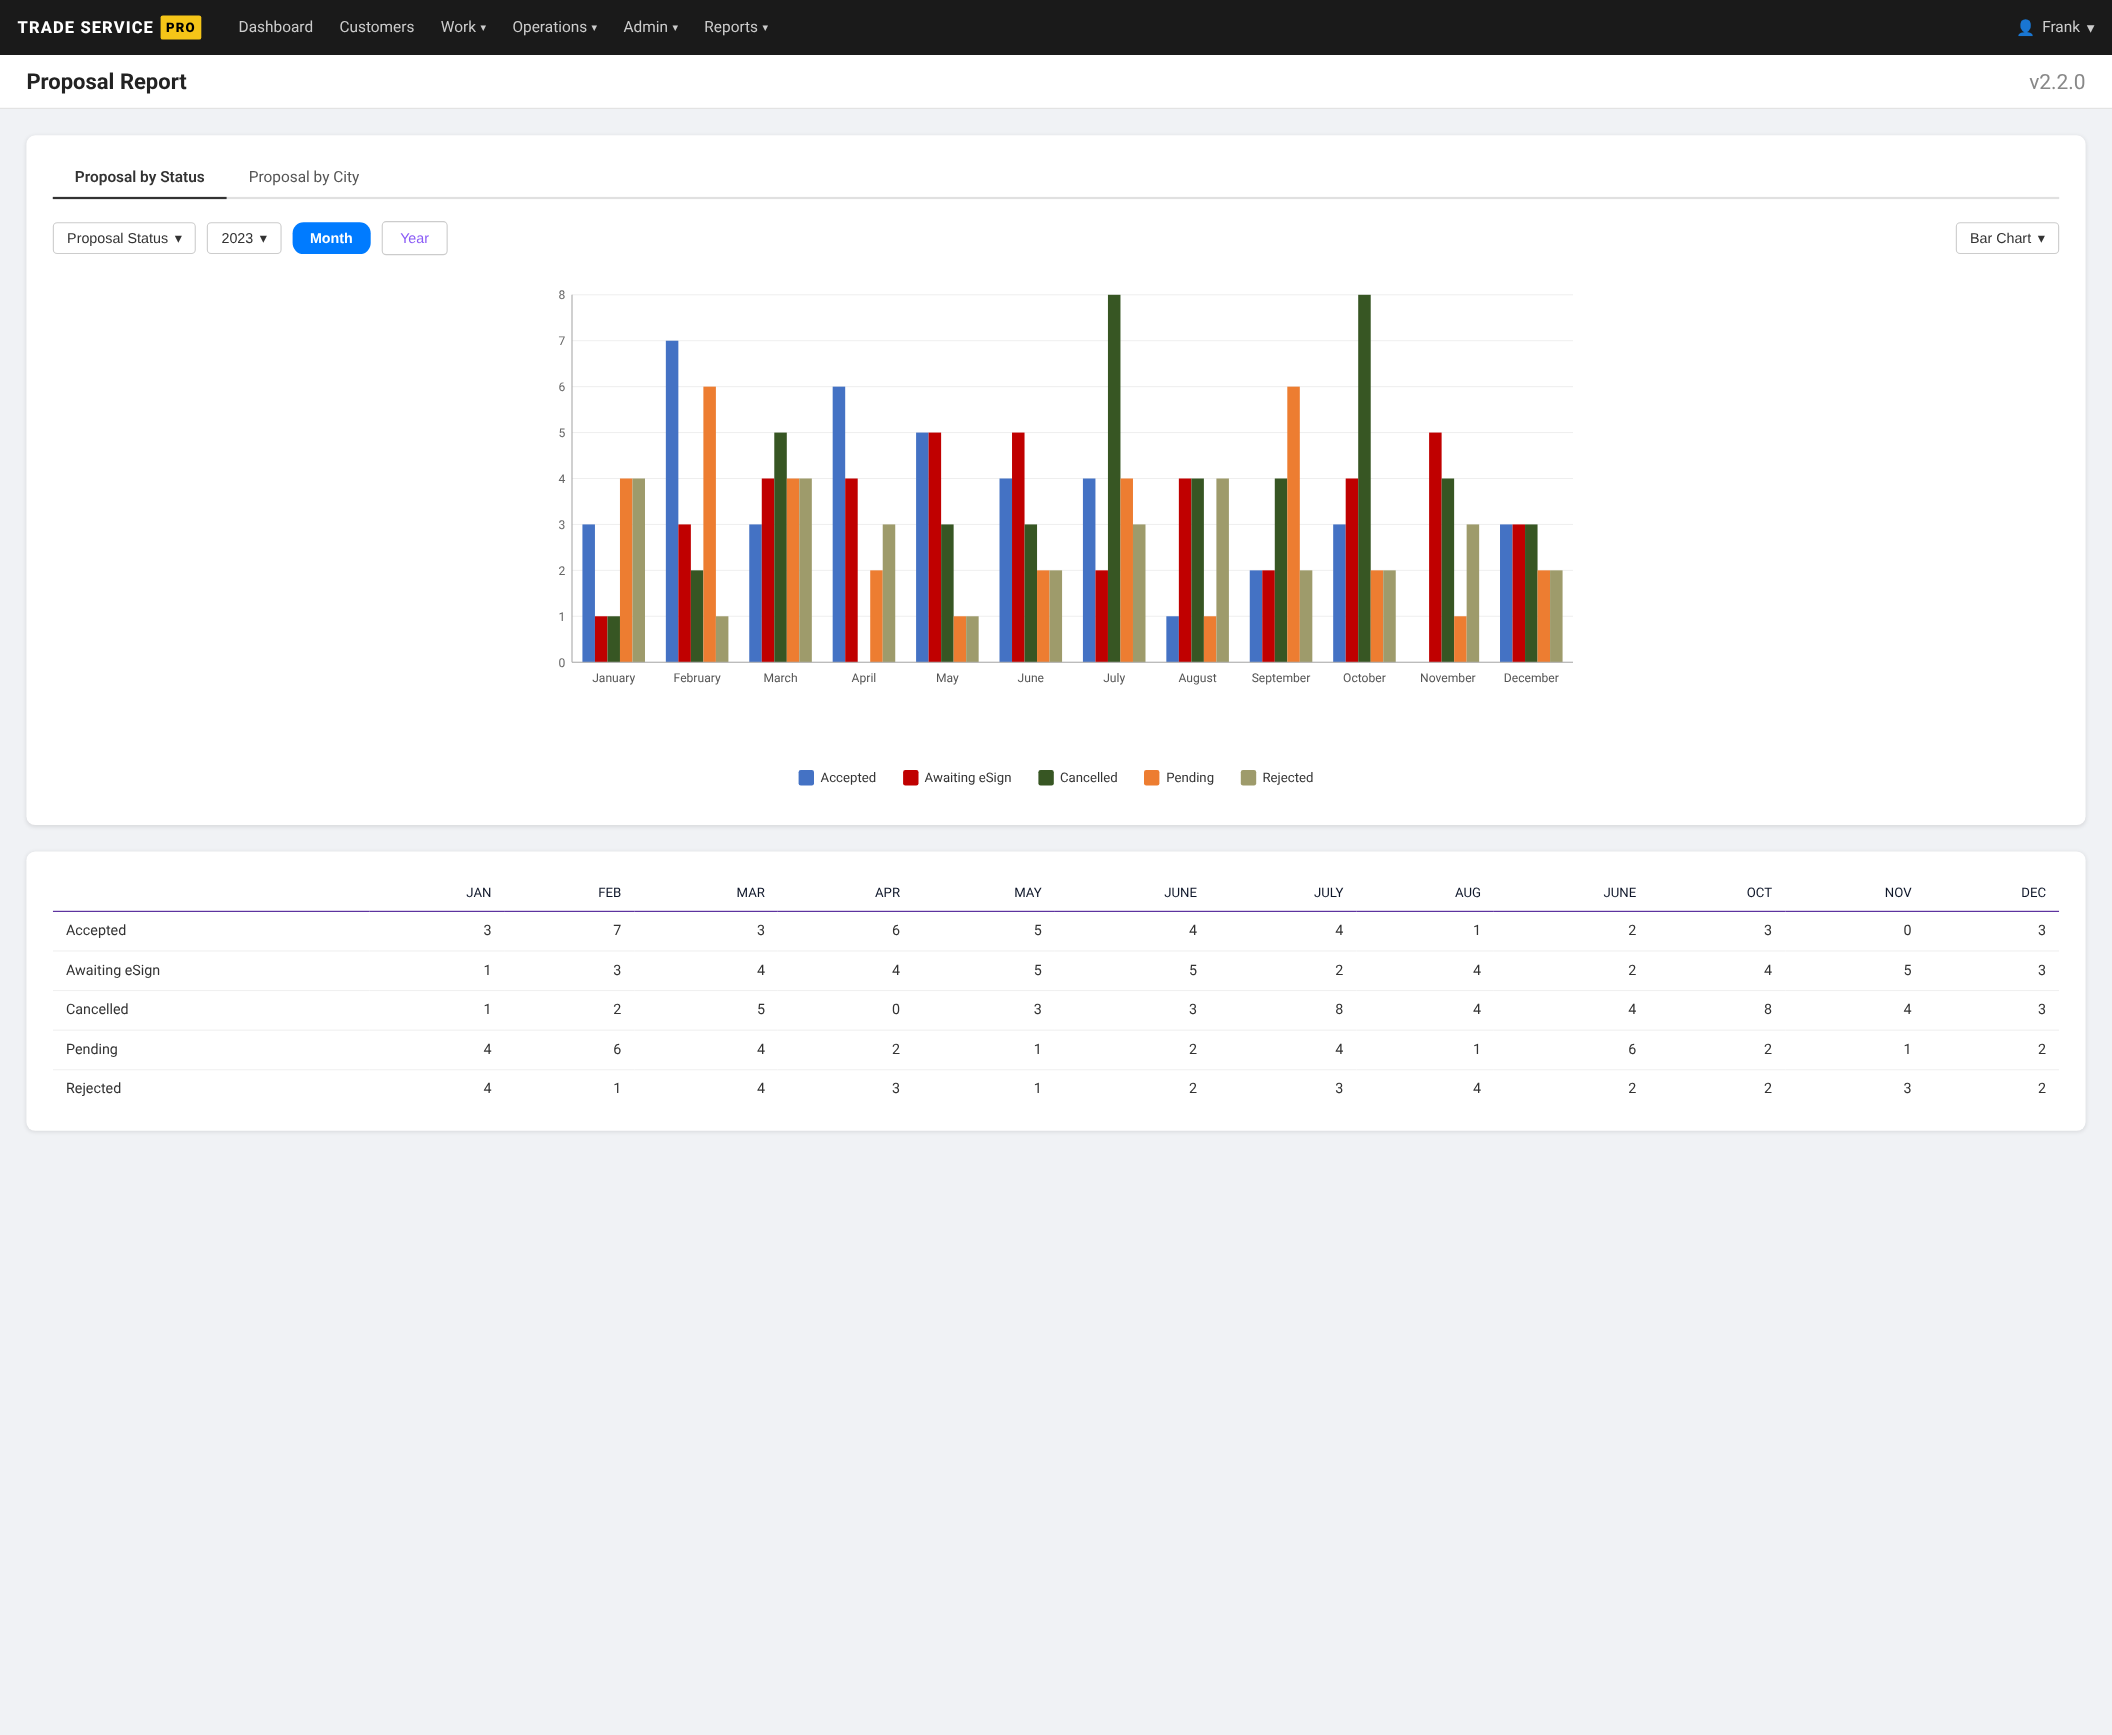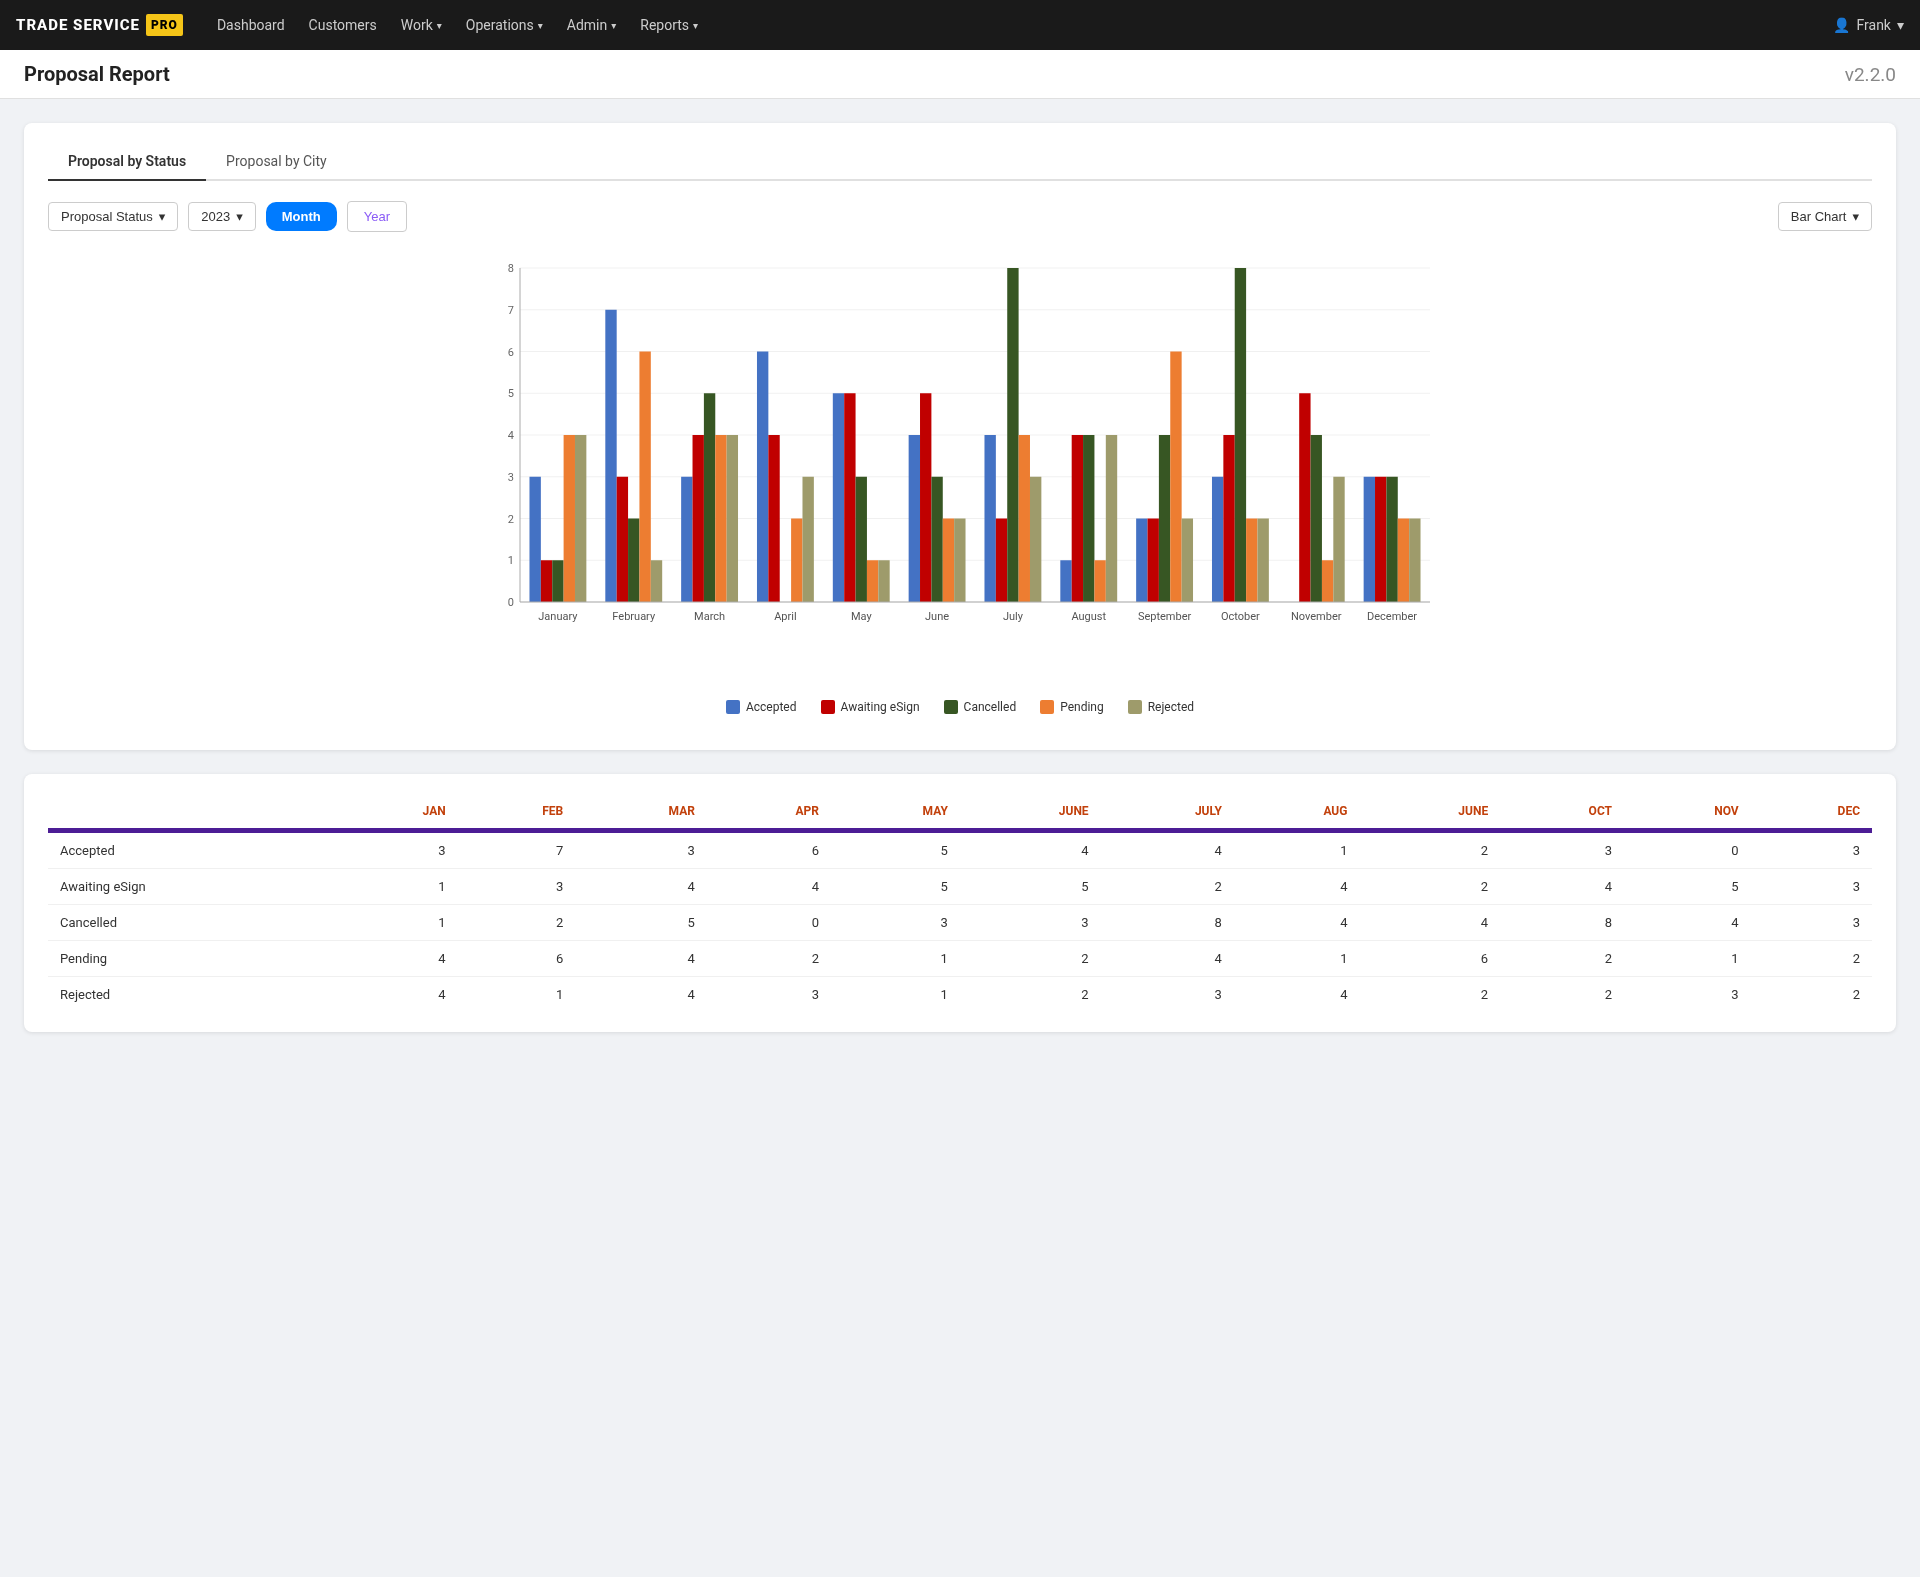--- a/index.html
+++ b/index.html
@@ -186,23 +186,23 @@
       overflow-x: auto;
     }
     .data-table {
       width: 100%;
       border-collapse: collapse;
       font-size: 13px;
     }
     .data-table th {
       text-align: right;
       padding: 10px 12px;
-      color: #c2410c;
-      font-weight: 700;
-      border-bottom: 5px solid #4c1d95;
+      color: #0f172a;
+      font-weight: 400;
+      border-bottom: 1px solid #4c1d95;
       font-size: 12px;
     }
     .data-table th:first-child { text-align: left; }
     .data-table td {
       text-align: right;
       padding: 10px 12px;
       color: #333;
       border-bottom: 1px solid #f0f0f0;
     }
     .data-table td:first-child { text-align: left; font-size: 13px; }

